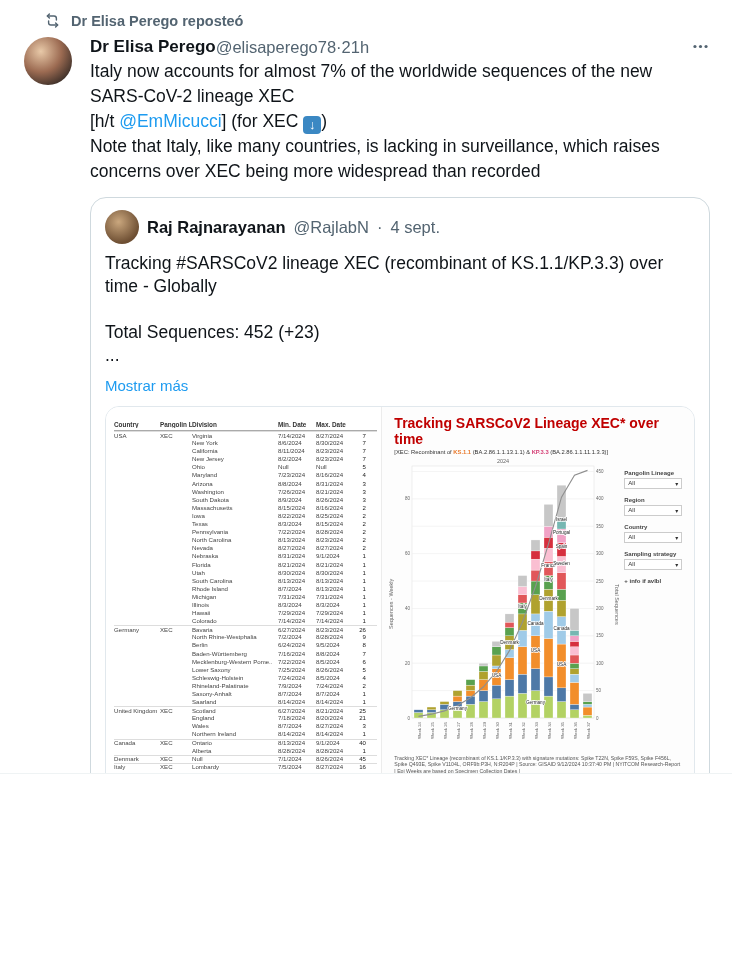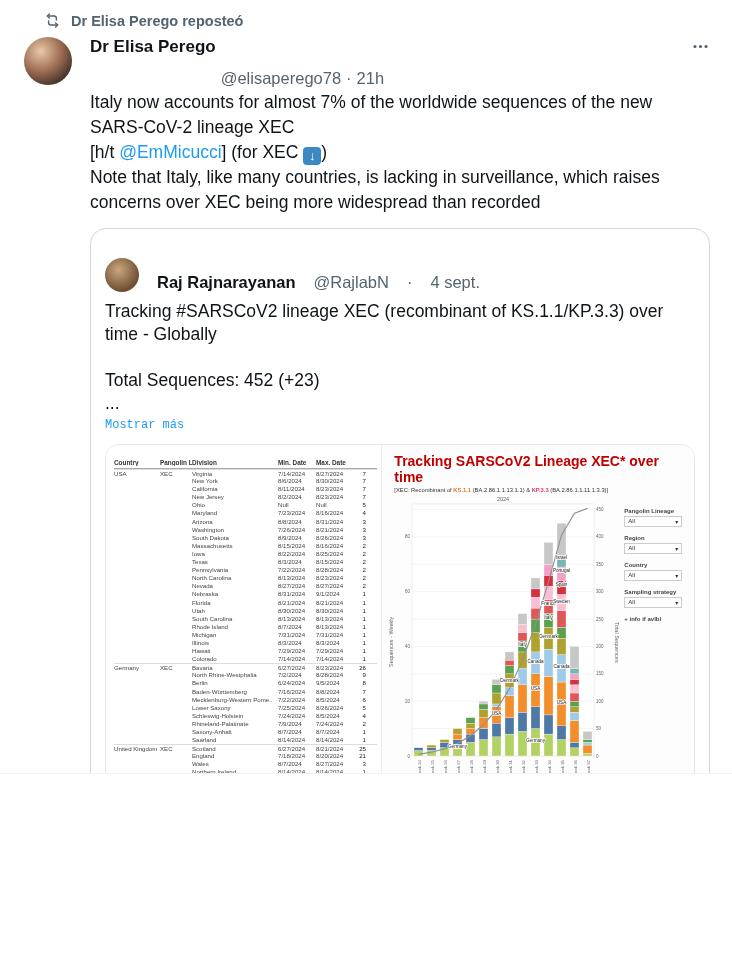--- a/index.html
+++ b/index.html
@@ -5,33 +5,33 @@
   *{margin:0;padding:0;box-sizing:border-box;}
   html,body{background:#fff;}
   body{font-family:"Liberation Sans",sans-serif;color:#0f1419;width:732px;}
   .page{width:732px;height:774px;background:#fff;overflow:hidden;position:relative;border-bottom:1px solid #eff3f4;}
   .repost-row{display:flex;align-items:center;gap:10px;padding:12px 24px 2px 44px;color:#536471;font-size:14.5px;font-weight:700;}
   .repost-row svg{width:17px;height:17px;flex:none;}
   .tweet{display:flex;padding:6px 22px 0 24px;}
   .avatar-col{width:56px;flex:none;}
   .avatar{width:48px;height:48px;border-radius:50%;background:radial-gradient(circle at 35% 30%,#e8c9a8 0%,#9c6b52 45%,#2e2622 85%);}
   .content{flex:1;min-width:0;margin-left:10px;}
-  .head-row{display:flex;align-items:flex-start;gap:5px;font-size:17px;}
+  .head-row{display:flex;align-items:center;font-size:17px;}
   .name{font-weight:700;white-space:nowrap;}
-  .gray{color:#536471;font-weight:400;font-size:16.5px;white-space:nowrap;margin-top:32px;}
+  .gray{color:#536471;font-weight:400;font-size:16.5px;white-space:nowrap;}
   .more-btn{margin-left:auto;background:none;border:none;color:#536471;cursor:pointer;height:20px;}
   .more-btn svg{width:19px;height:19px;}
   .body-text{font-size:17.5px;line-height:25px;margin-top:2px;word-wrap:break-word;}
   .link{color:#1d9bf0;cursor:pointer;}
   .emoji-down{display:inline-block;width:18px;height:18px;background:#3b88c3;color:#fff;border-radius:4px;font-size:13px;line-height:18px;text-align:center;vertical-align:-2px;font-weight:700;}
   .quote{border:1px solid #cfd9de;border-radius:16px;margin-top:13px;padding:12px 14px 14px;cursor:pointer;background:#fff;}
-  .q-head{display:flex;align-items:flex-end;gap:18px;font-size:16.5px;}
+  .q-head{display:flex;align-items:center;gap:8px;font-size:16.5px;}
   .q-avatar{width:34px;height:34px;border-radius:50%;flex:none;background:radial-gradient(circle at 40% 35%,#caa77e,#6e4f33 70%);}
   .q-body{font-size:17.5px;line-height:23px;margin-top:8px;}
-  .show-more{color:#1d9bf0;font-size:12px;margin-top:3px;cursor:pointer;font-family:Liberation Mono, monospace;}
+  .show-more{color:#1d9bf0;font-size:15px;margin-top:10px;cursor:pointer;}
   
   .media{margin-top:12px;border:1px solid #e1e8ed;border-radius:14px;overflow:hidden;display:flex;height:520px;background:#fff;}
   .tpanel{width:47%;flex:none;border-right:1px solid #ececec;padding:14px 4px 6px 8px;overflow:hidden;background:#fff;}
   .thead,.trow{display:grid;grid-template-columns:46px 32px 86px 38px 38px 14px;align-items:center;}
   .thead{font-size:6.4px;font-weight:700;color:#333;border-bottom:1px solid #aaa;padding-bottom:2px;}
   .trow{font-size:6.1px;color:#444;height:8.1px;line-height:8.1px;}
   .gfirst{border-top:1px solid #ddd;}
   .cell{white-space:nowrap;overflow:hidden;}
   .num{text-align:right;padding-right:2px;color:#222;}
   .tfoot{font-size:5.9px;color:#555;margin-top:6px;line-height:7.3px;width:97%;}

